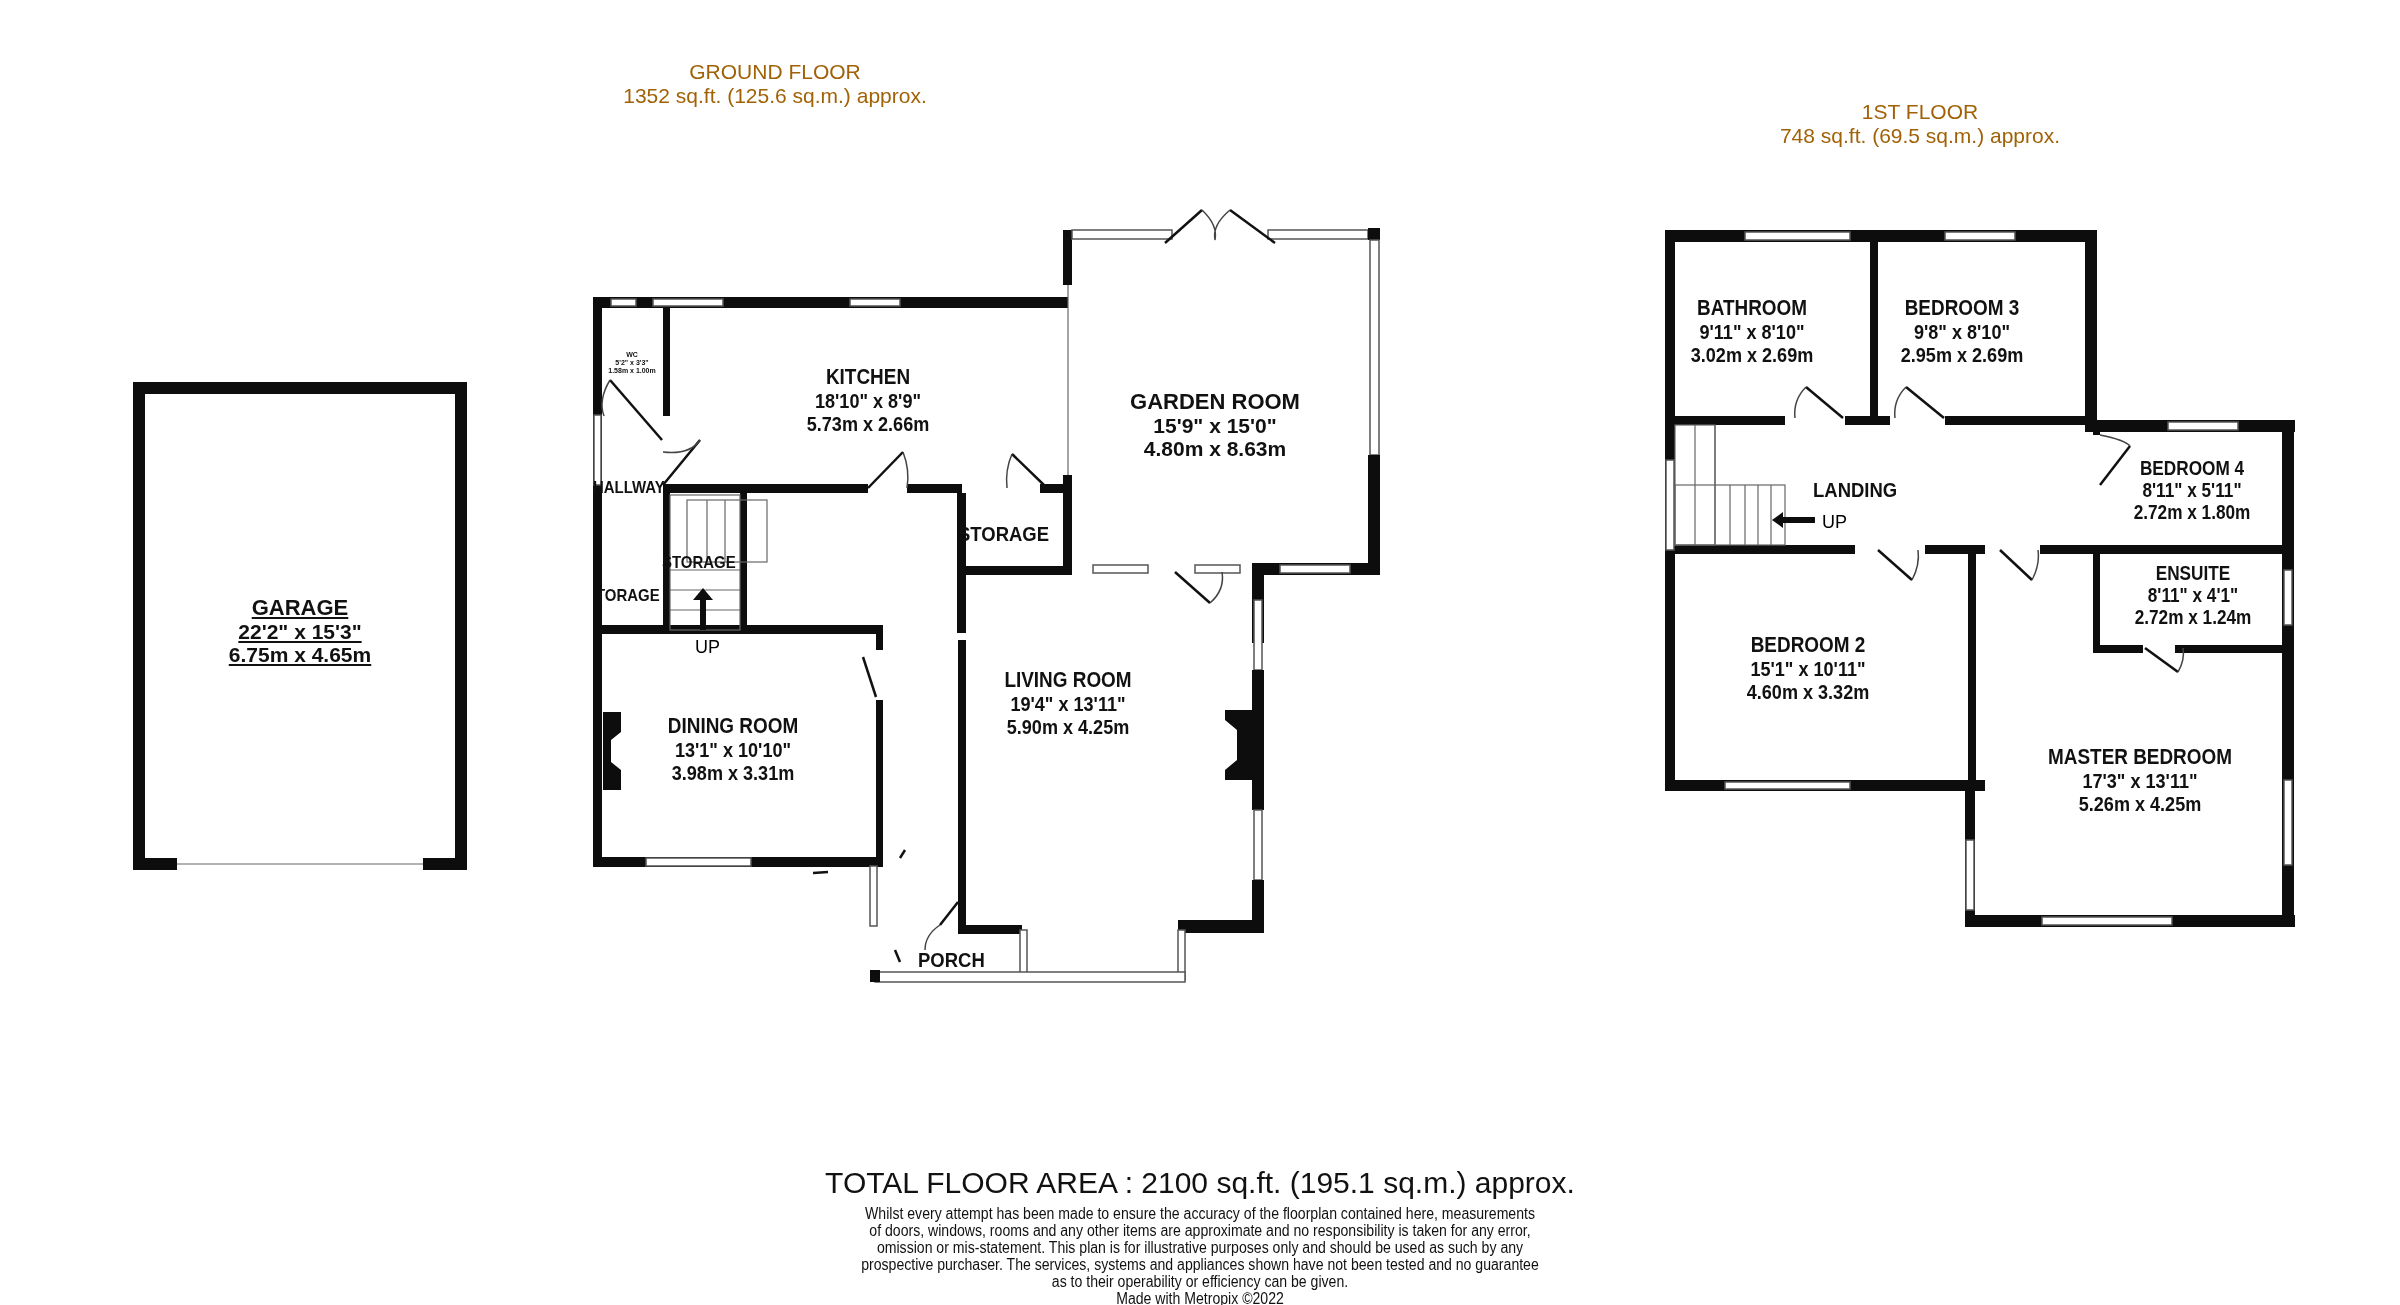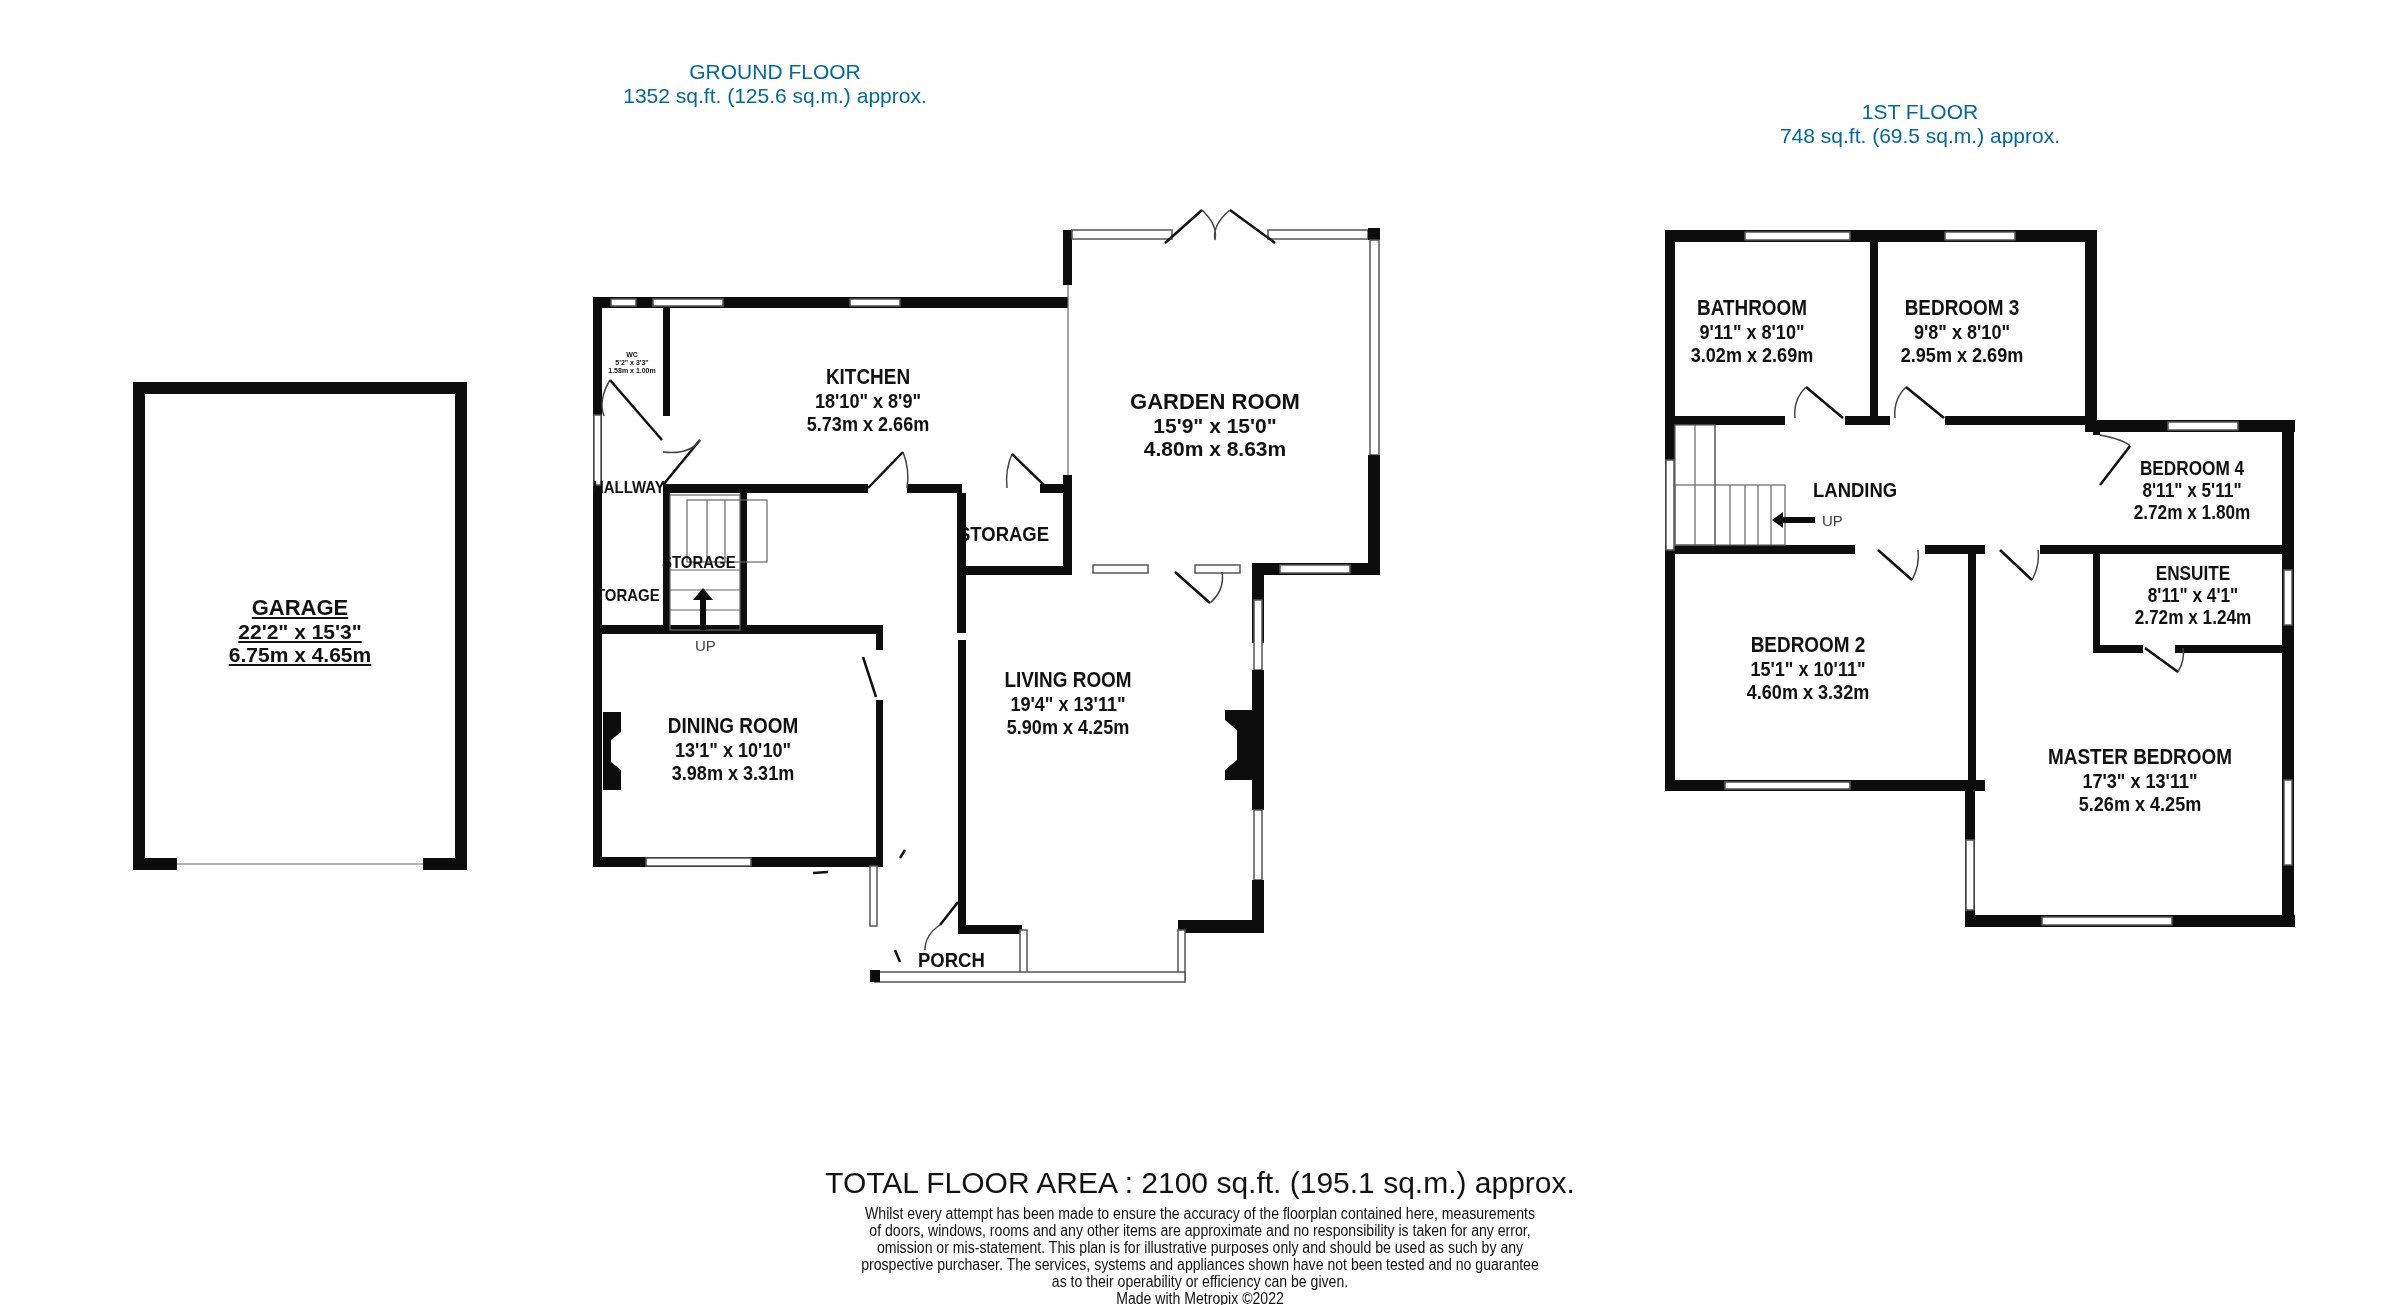--- a/index.html
+++ b/index.html
@@ -1,31 +1,31 @@
 <!DOCTYPE html>
 <html><head>
 <meta charset="utf-8">
 <style>
   html, body { margin:0; padding:0; background:#ffffff; }
   body { width:2400px; height:1305px; position:relative; overflow:hidden; font-family:"Liberation Sans", sans-serif; color:#111; }
-  .hdr { position:absolute; text-align:center; font-size:21px; line-height:24px; color:#0369a1; }
+  .hdr { position:absolute; text-align:center; font-size:21px; line-height:24px; color:#a16207; }
   .plan { position:absolute; left:0; top:0; }
   .wall { fill:#0d0d0d; }
   .win { fill:#fff; stroke:#555; stroke-width:1.5; }
   .swing { fill:none; stroke:#444; stroke-width:1.5; }
   .leaf { stroke:#111; stroke-width:2.5; }
   .thin { stroke:#666; stroke-width:1.2; fill:none; }
   .lbl { position:absolute; text-align:center; font-family:"Liberation Sans", sans-serif; font-weight:bold; transform:translateX(-50%); white-space:nowrap; }
   .lbl .n { font-size:22px; line-height:24px; }
   .lbl .d { font-size:21px; line-height:23px; }
   .lbl.narrow { transform:translateX(-50%) scaleX(0.86); }
   .lbl.sm .n, .lbl.sm .d { font-size:20px; line-height:22px; }
   .lbl.tiny { font-size:7px; line-height:8px; font-weight:bold; }
   .plain { position:absolute; font-weight:bold; font-size:21px; white-space:nowrap; transform:scaleX(0.88); transform-origin:left top; }
-  .up { position:absolute; font-size:15px; color:#404040; }
+  .up { position:absolute; font-size:18px; color:#000000; }
   .footer { position:absolute; left:0; width:2400px; text-align:center; }
   .total { top:1170px; font-size:30px; line-height:26px; }
   .disc { top:1205px; font-size:16px; line-height:17px; transform:scaleX(0.88); }
 </style>
 </head>
 <body>
 
 <div class="hdr" style="left:560px; top:60px; width:430px;">
   <div>GROUND FLOOR</div>
   <div>1352 sq.ft. (125.6 sq.m.) approx.</div>

